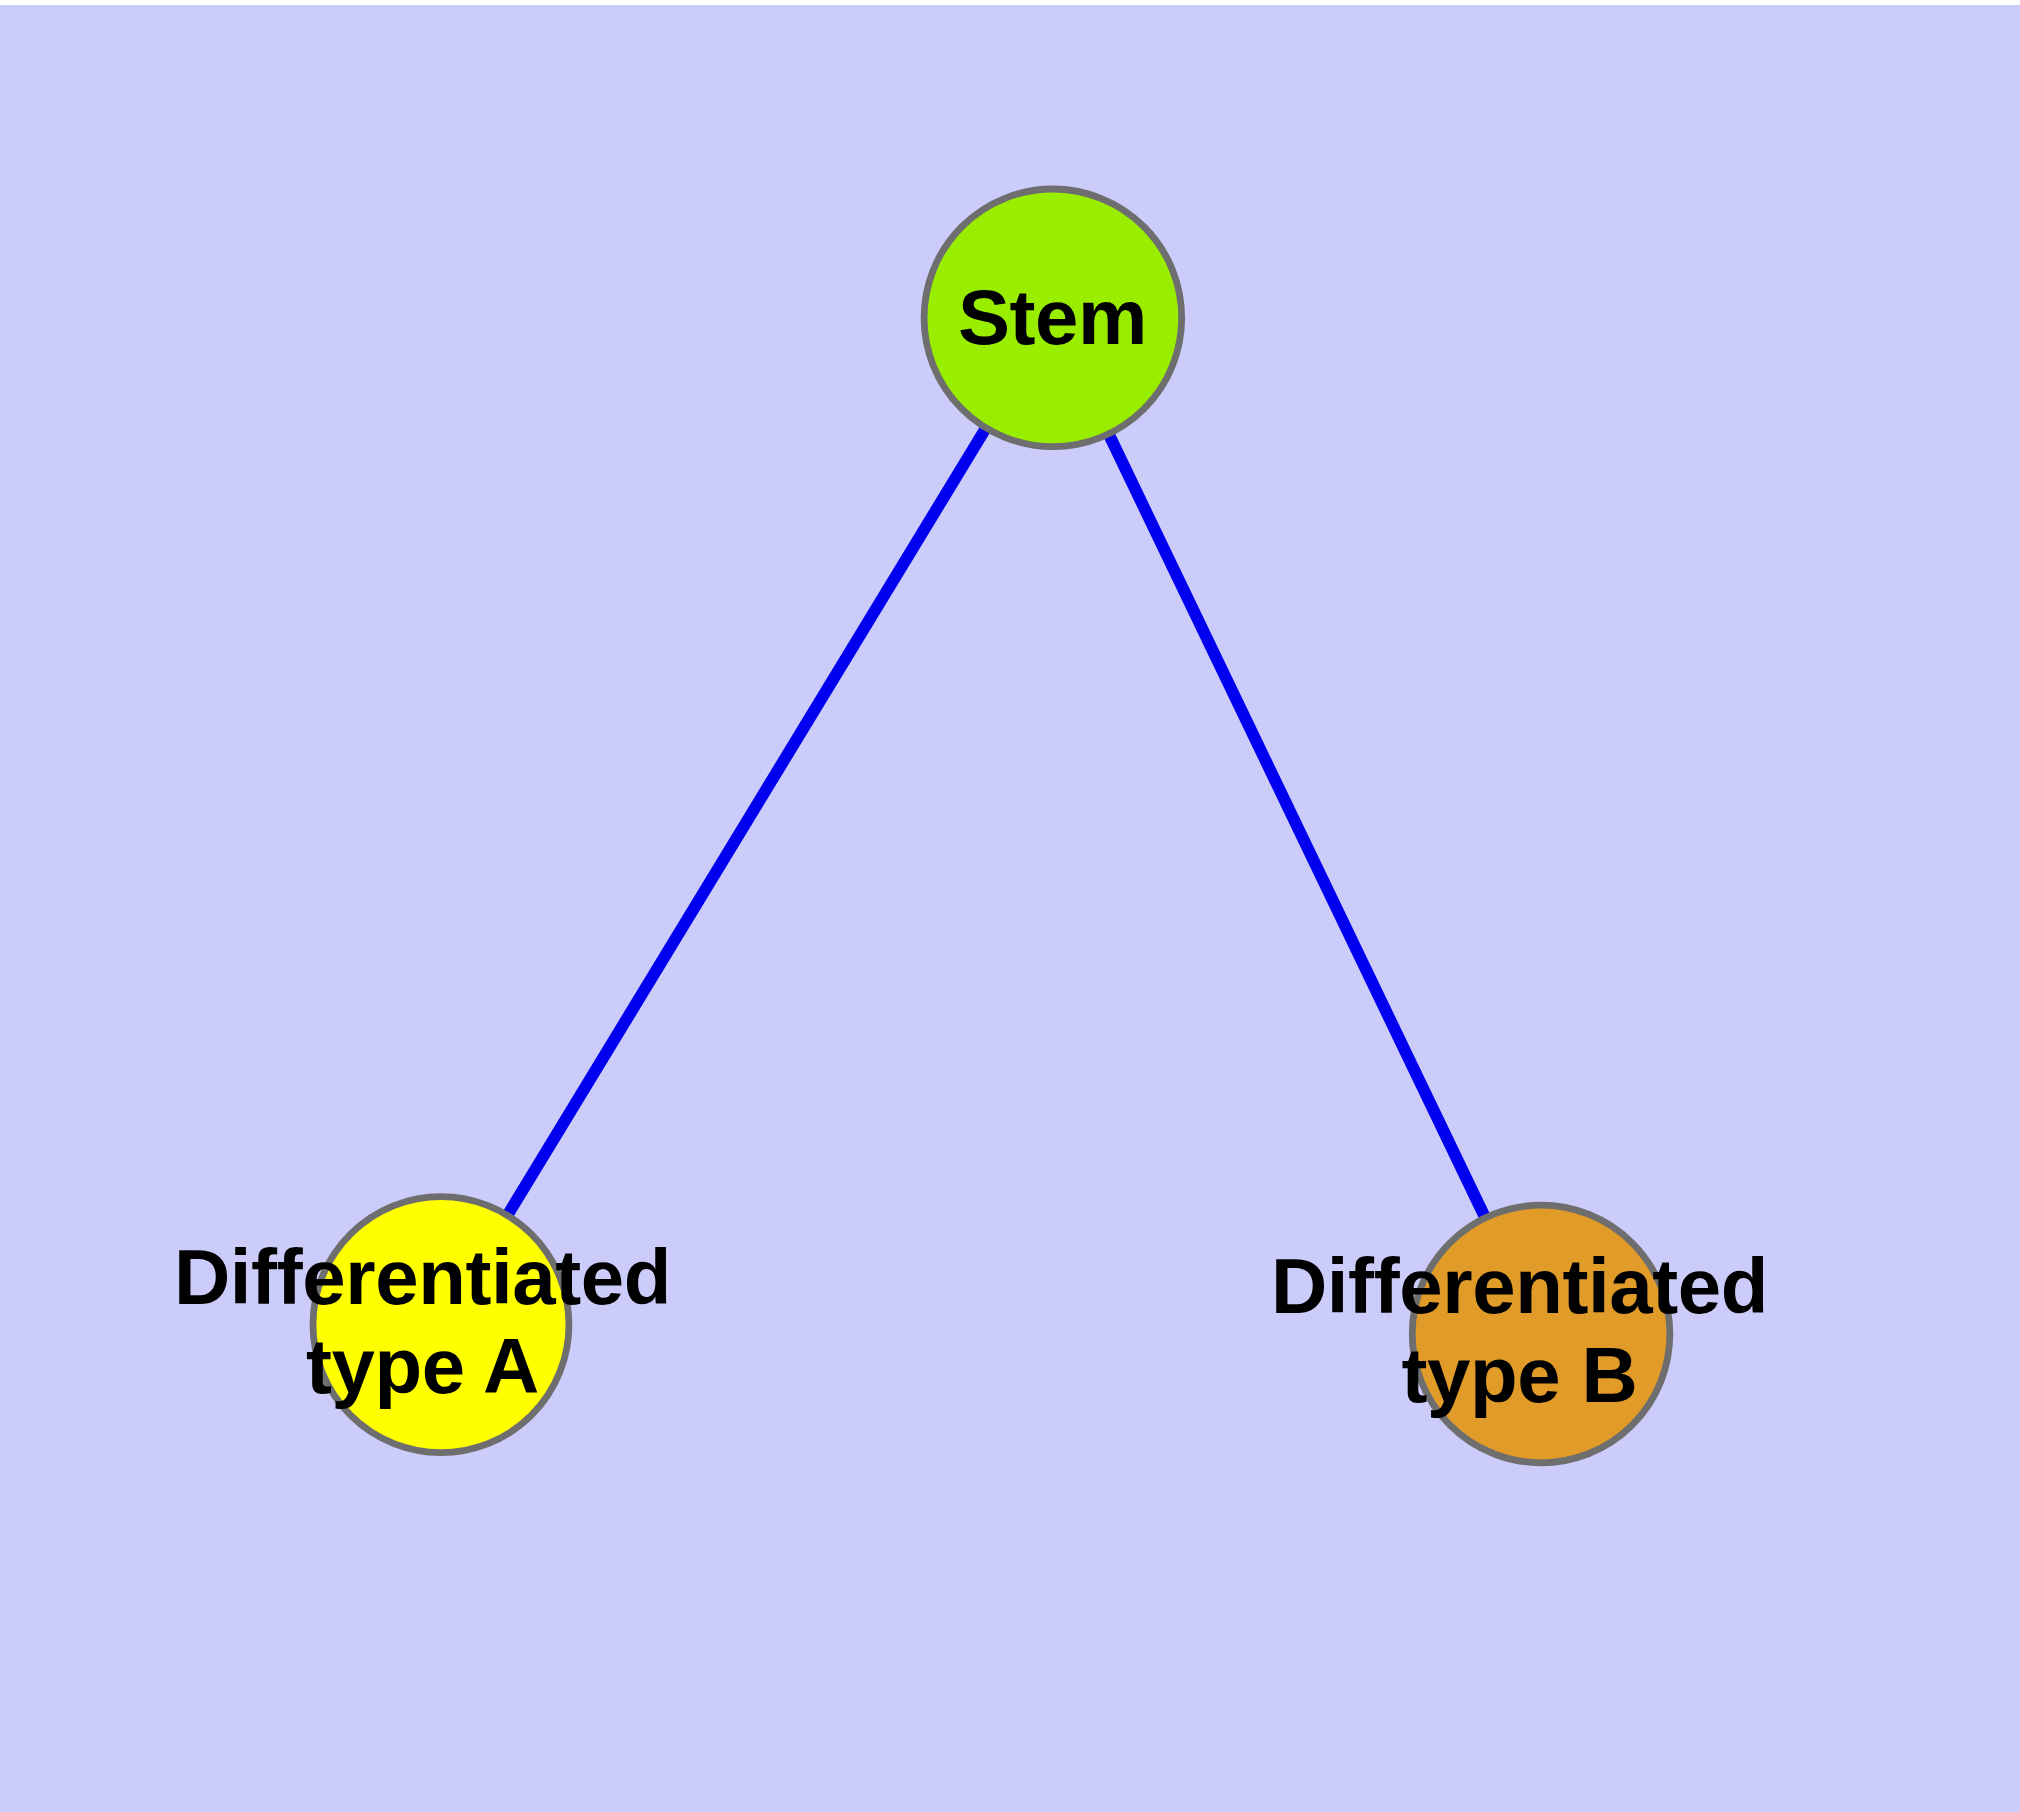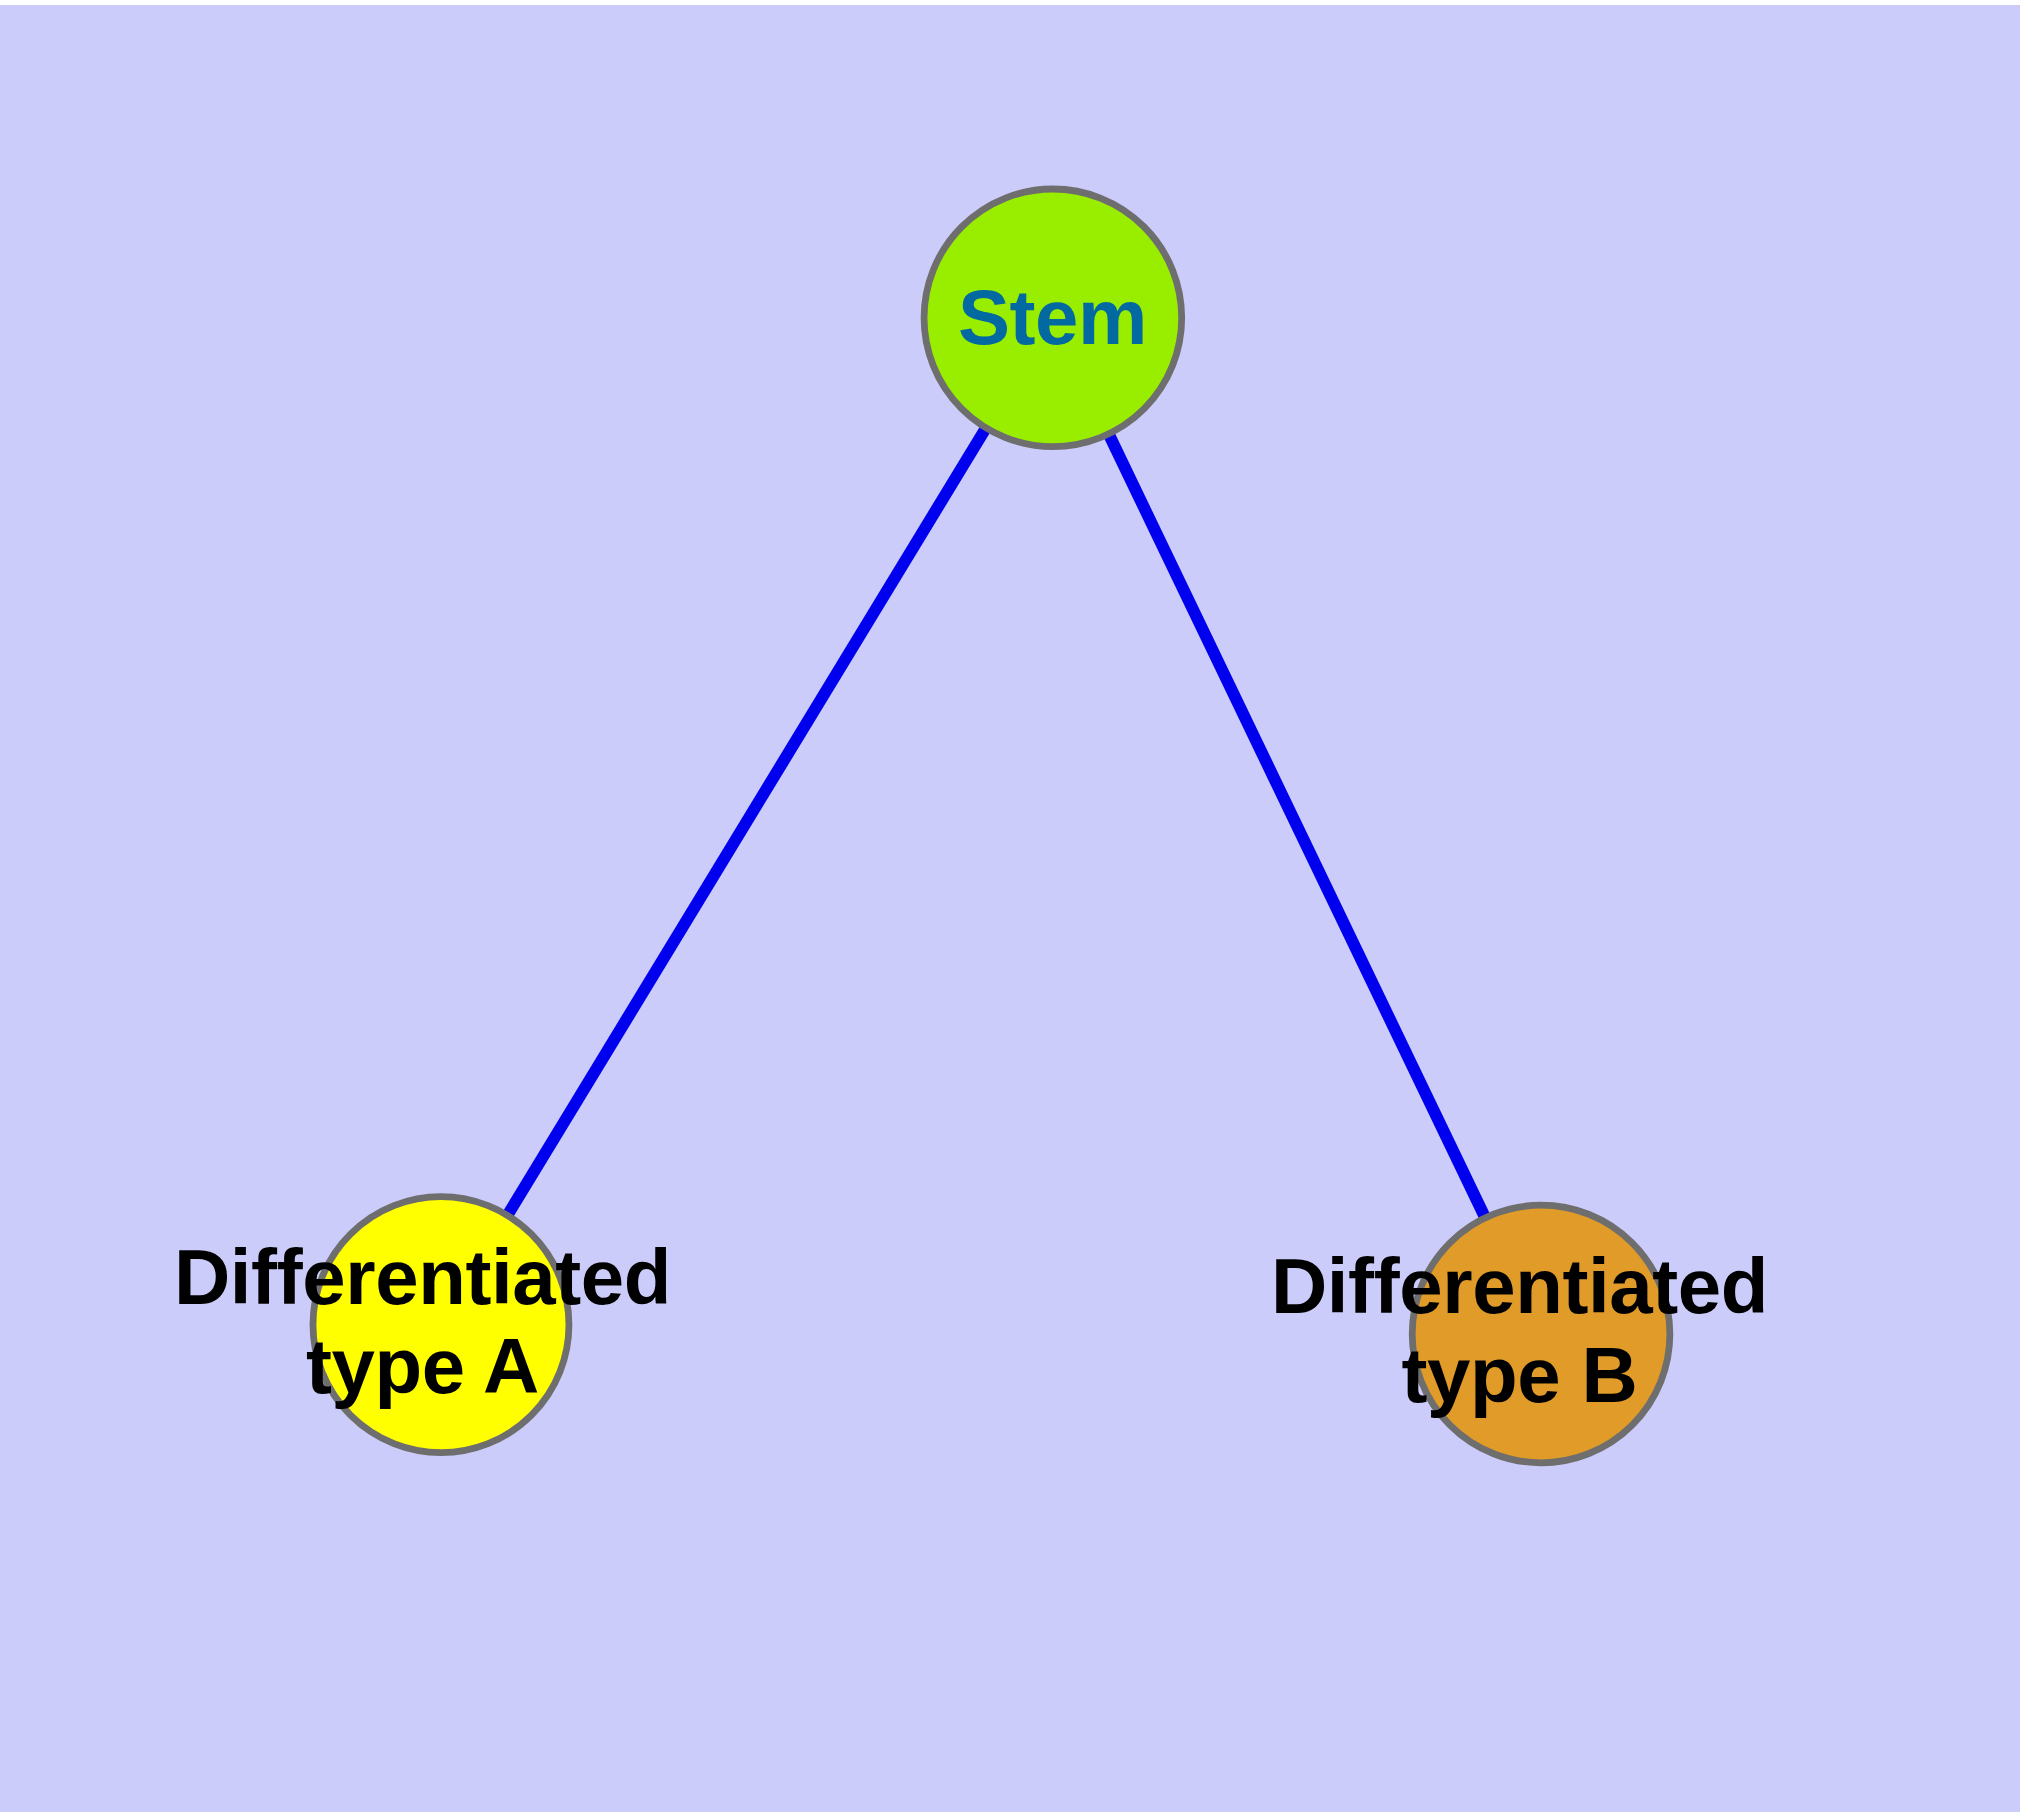--- a/index.html
+++ b/index.html
@@ -81,21 +81,21 @@
       <line class="edge-line" x1="1306.9536489337672" y1="510.2073351937273" x2="1753.0463510662328" y2="1438.7926648062728" stroke="#0000ee" stroke-width="14"></line>
     </g>
 
     <g>
       <circle class="node-circle" cx="1242" cy="375" r="152" fill="#99ee00" stroke="#6e6e6e" stroke-width="8"></circle>
       <circle class="node-circle" cx="520" cy="1563" r="151" fill="#ffff00" stroke="#6e6e6e" stroke-width="8"></circle>
       <circle class="node-circle" cx="1818" cy="1574" r="152" fill="#e09b28" stroke="#6e6e6e" stroke-width="8"></circle>
     </g>
   </svg>
 
-  <div class="node-label" id="label-stem" style="color: #0369a1; text-align: center;">Stem</div>
+  <div class="node-label" id="label-stem" style="color: #000000; text-align: center;">Stem</div>
 
   <div class="node-label" id="label-type-a" style="color: rgb(0, 0, 0);">Differentiated
 type A</div>
 
   <div class="node-label" id="label-type-b" style="color: rgb(0, 0, 0);">Differentiated
 type B</div>
 
 </div>
 
 

